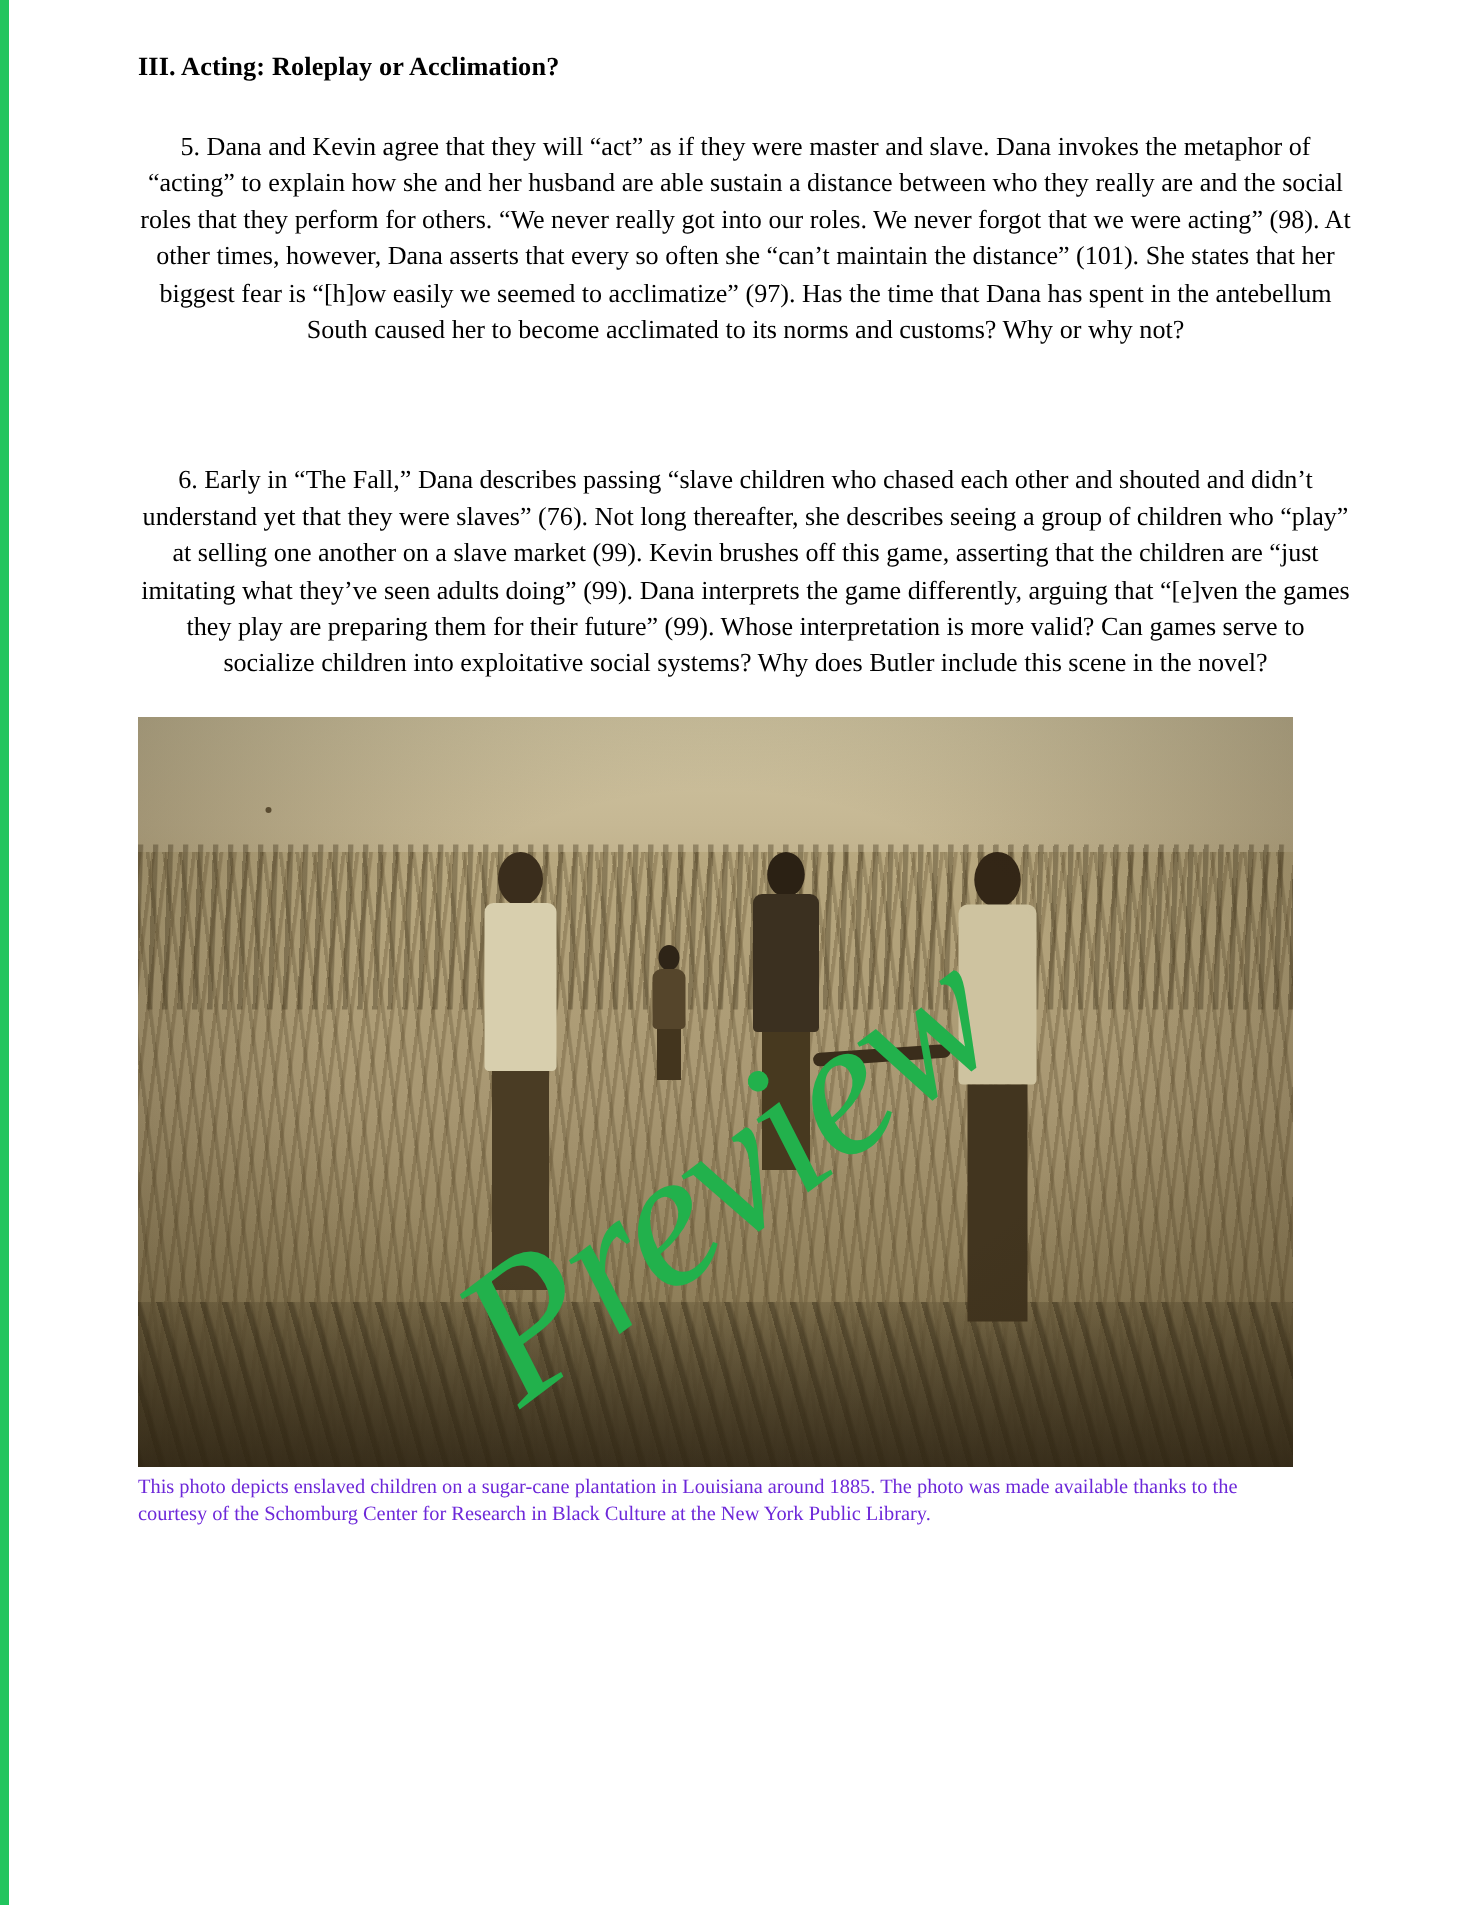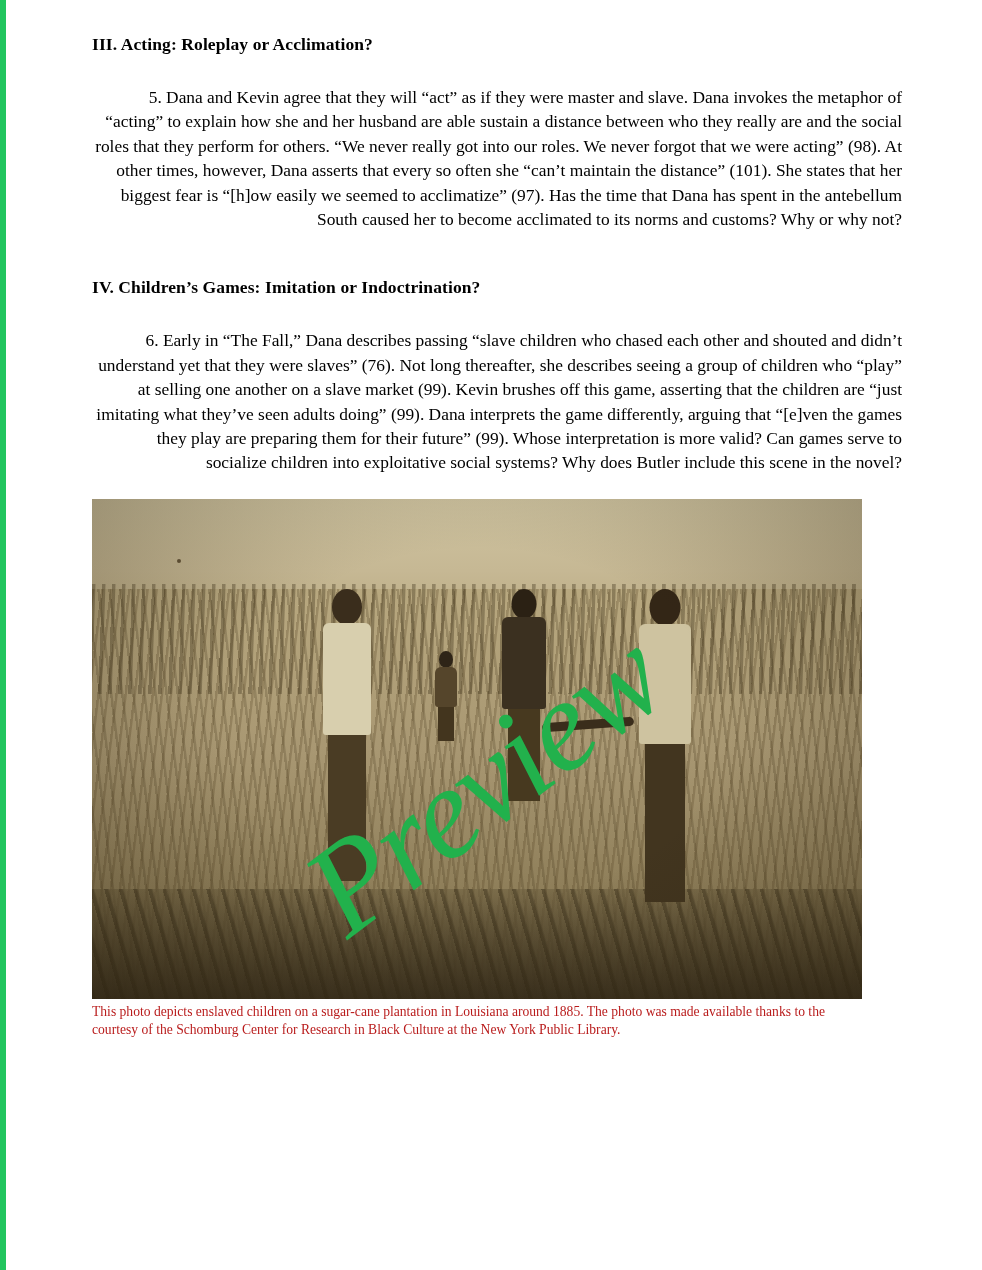--- a/index.html
+++ b/index.html
@@ -37,21 +37,21 @@
     margin: 0;
     padding: 0;
     letter-spacing: 0.1px;
     color: #000000;
   }
   .para {
     font-family: "Liberation Serif", serif;
     font-size: 17.4px;
     line-height: 24.4px;
     color: #000000;
-    text-align: right;
+    text-align: center;
     margin: 0;
     padding: 0;
   }
   .spacer-1 { height: 30px; }
   .spacer-2 { height: 46px; }
   .spacer-3 { height: 30px; }
   .spacer-4 { height: 24px; }
 
   .figure {
     margin: 0;
@@ -160,21 +160,21 @@
     border-radius: 50%;
     background: #4a3b20;
     left: 11%;
     top: 12%;
     opacity: .8;
   }
   .caption {
     font-family: "Liberation Serif", serif;
     font-size: 13.6px;
     line-height: 18.5px;
-    color: #b91c1c;
+    color: #6d28d9;
     margin: 4px 0 0 0;
     width: 768px;
   }
   .watermark {
     position: absolute;
     left: 270px;
     top: 845px;
     font-family: "Liberation Serif", serif;
     font-size: 130px;
     font-style: italic;
@@ -194,21 +194,20 @@
   <div class="page-inner">
 
     <h2 class="section-heading">III. Acting: Roleplay or Acclimation?</h2>
 
     <div class="spacer-1"></div>
 
     <p class="para">5. Dana and Kevin agree that they will “act” as if they were master and slave.  Dana invokes the metaphor of “acting” to explain how she and her husband are able sustain a distance between who they really are and the social roles that they perform for others.  “We never really got into our roles.  We never forgot that we were acting” (98).  At other times, however, Dana asserts that every so often she “can’t maintain the distance” (101).  She states that her biggest fear is “[h]ow easily we seemed to acclimatize” (97).  Has the time that Dana has spent in the antebellum South caused her to become acclimated to its norms and customs?  Why or why not?</p>
 
     <div class="spacer-2"></div>
 
-    <h2 class="section-heading">IV. Children’s Games: Imitation or Indoctrination?</h2>
 
     <div class="spacer-3"></div>
 
     <p class="para">6. Early in “The Fall,” Dana describes passing “slave children who chased each other and shouted and didn’t understand yet that they were slaves” (76).  Not long thereafter, she describes seeing a group of children who “play” at selling one another on a slave market (99).  Kevin brushes off this game, asserting that the children are “just imitating what they’ve seen adults doing” (99).  Dana interprets the game differently, arguing that “[e]ven the games they play are preparing them for their future” (99).  Whose interpretation is more valid?  Can games serve to socialize children into exploitative social systems?  Why does Butler include this scene in the novel?</p>
 
     <div class="spacer-4"></div>
 
     <figure class="figure">
       <div class="photo">
         <div class="sky"></div>

